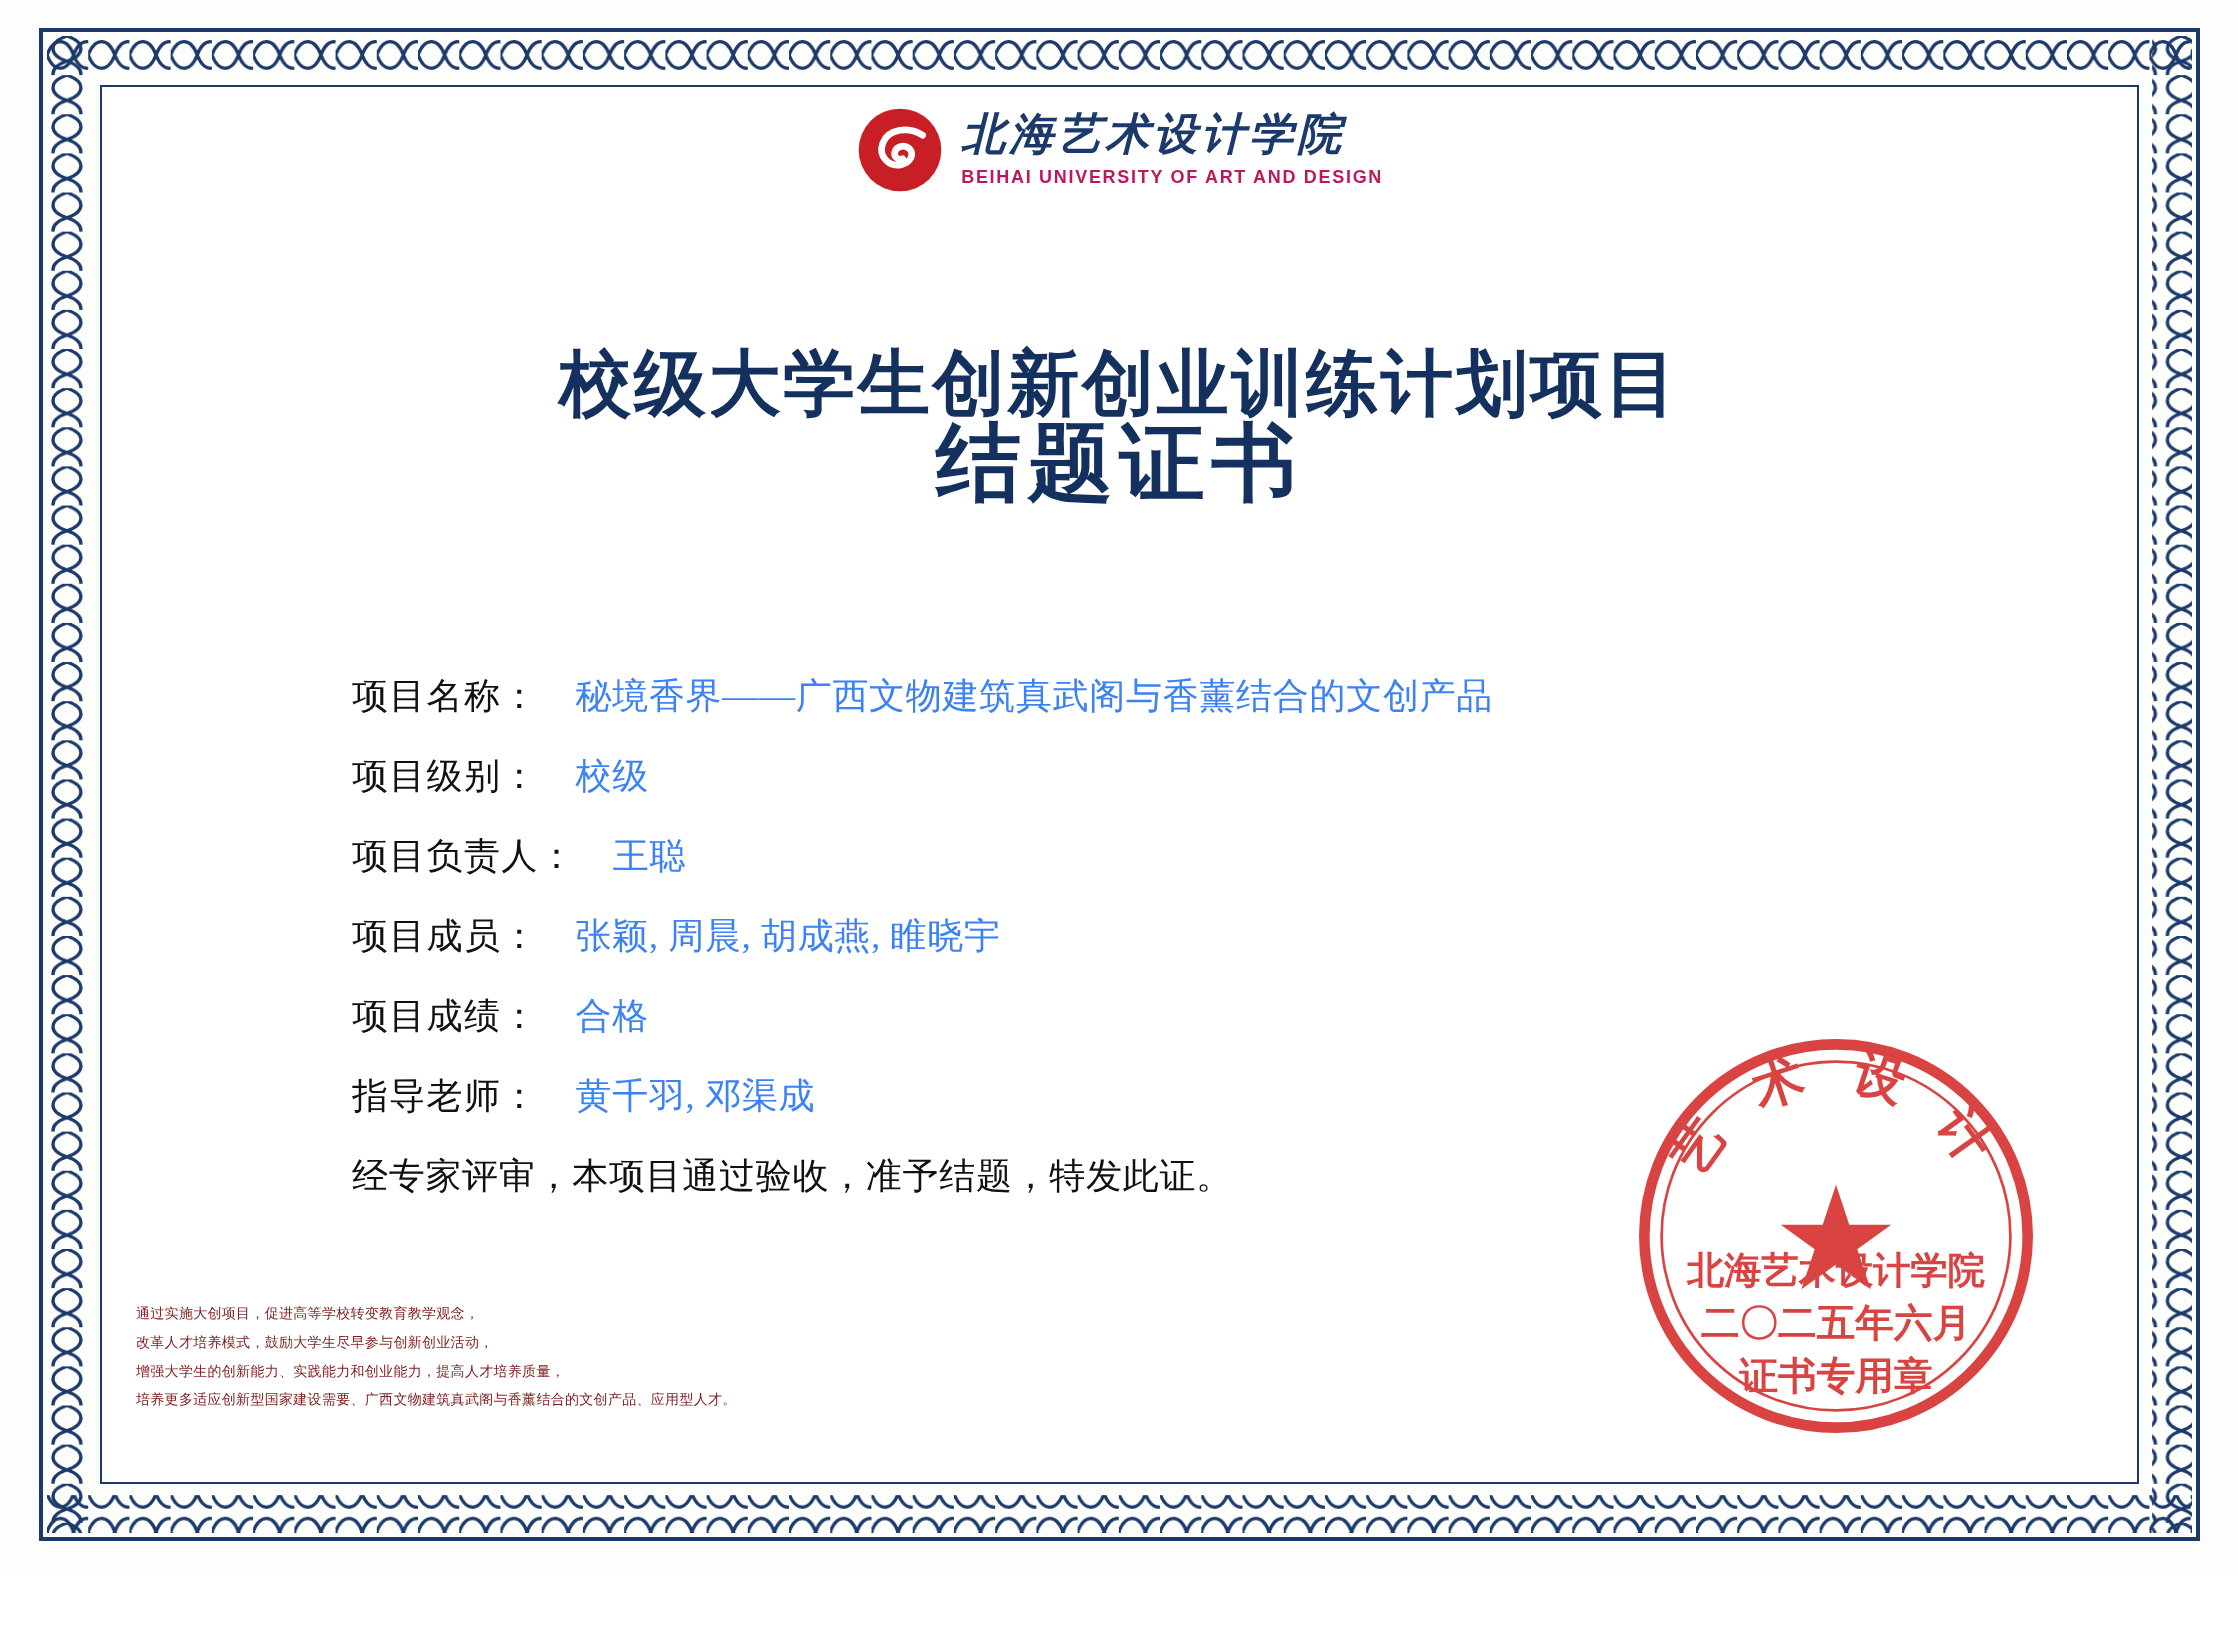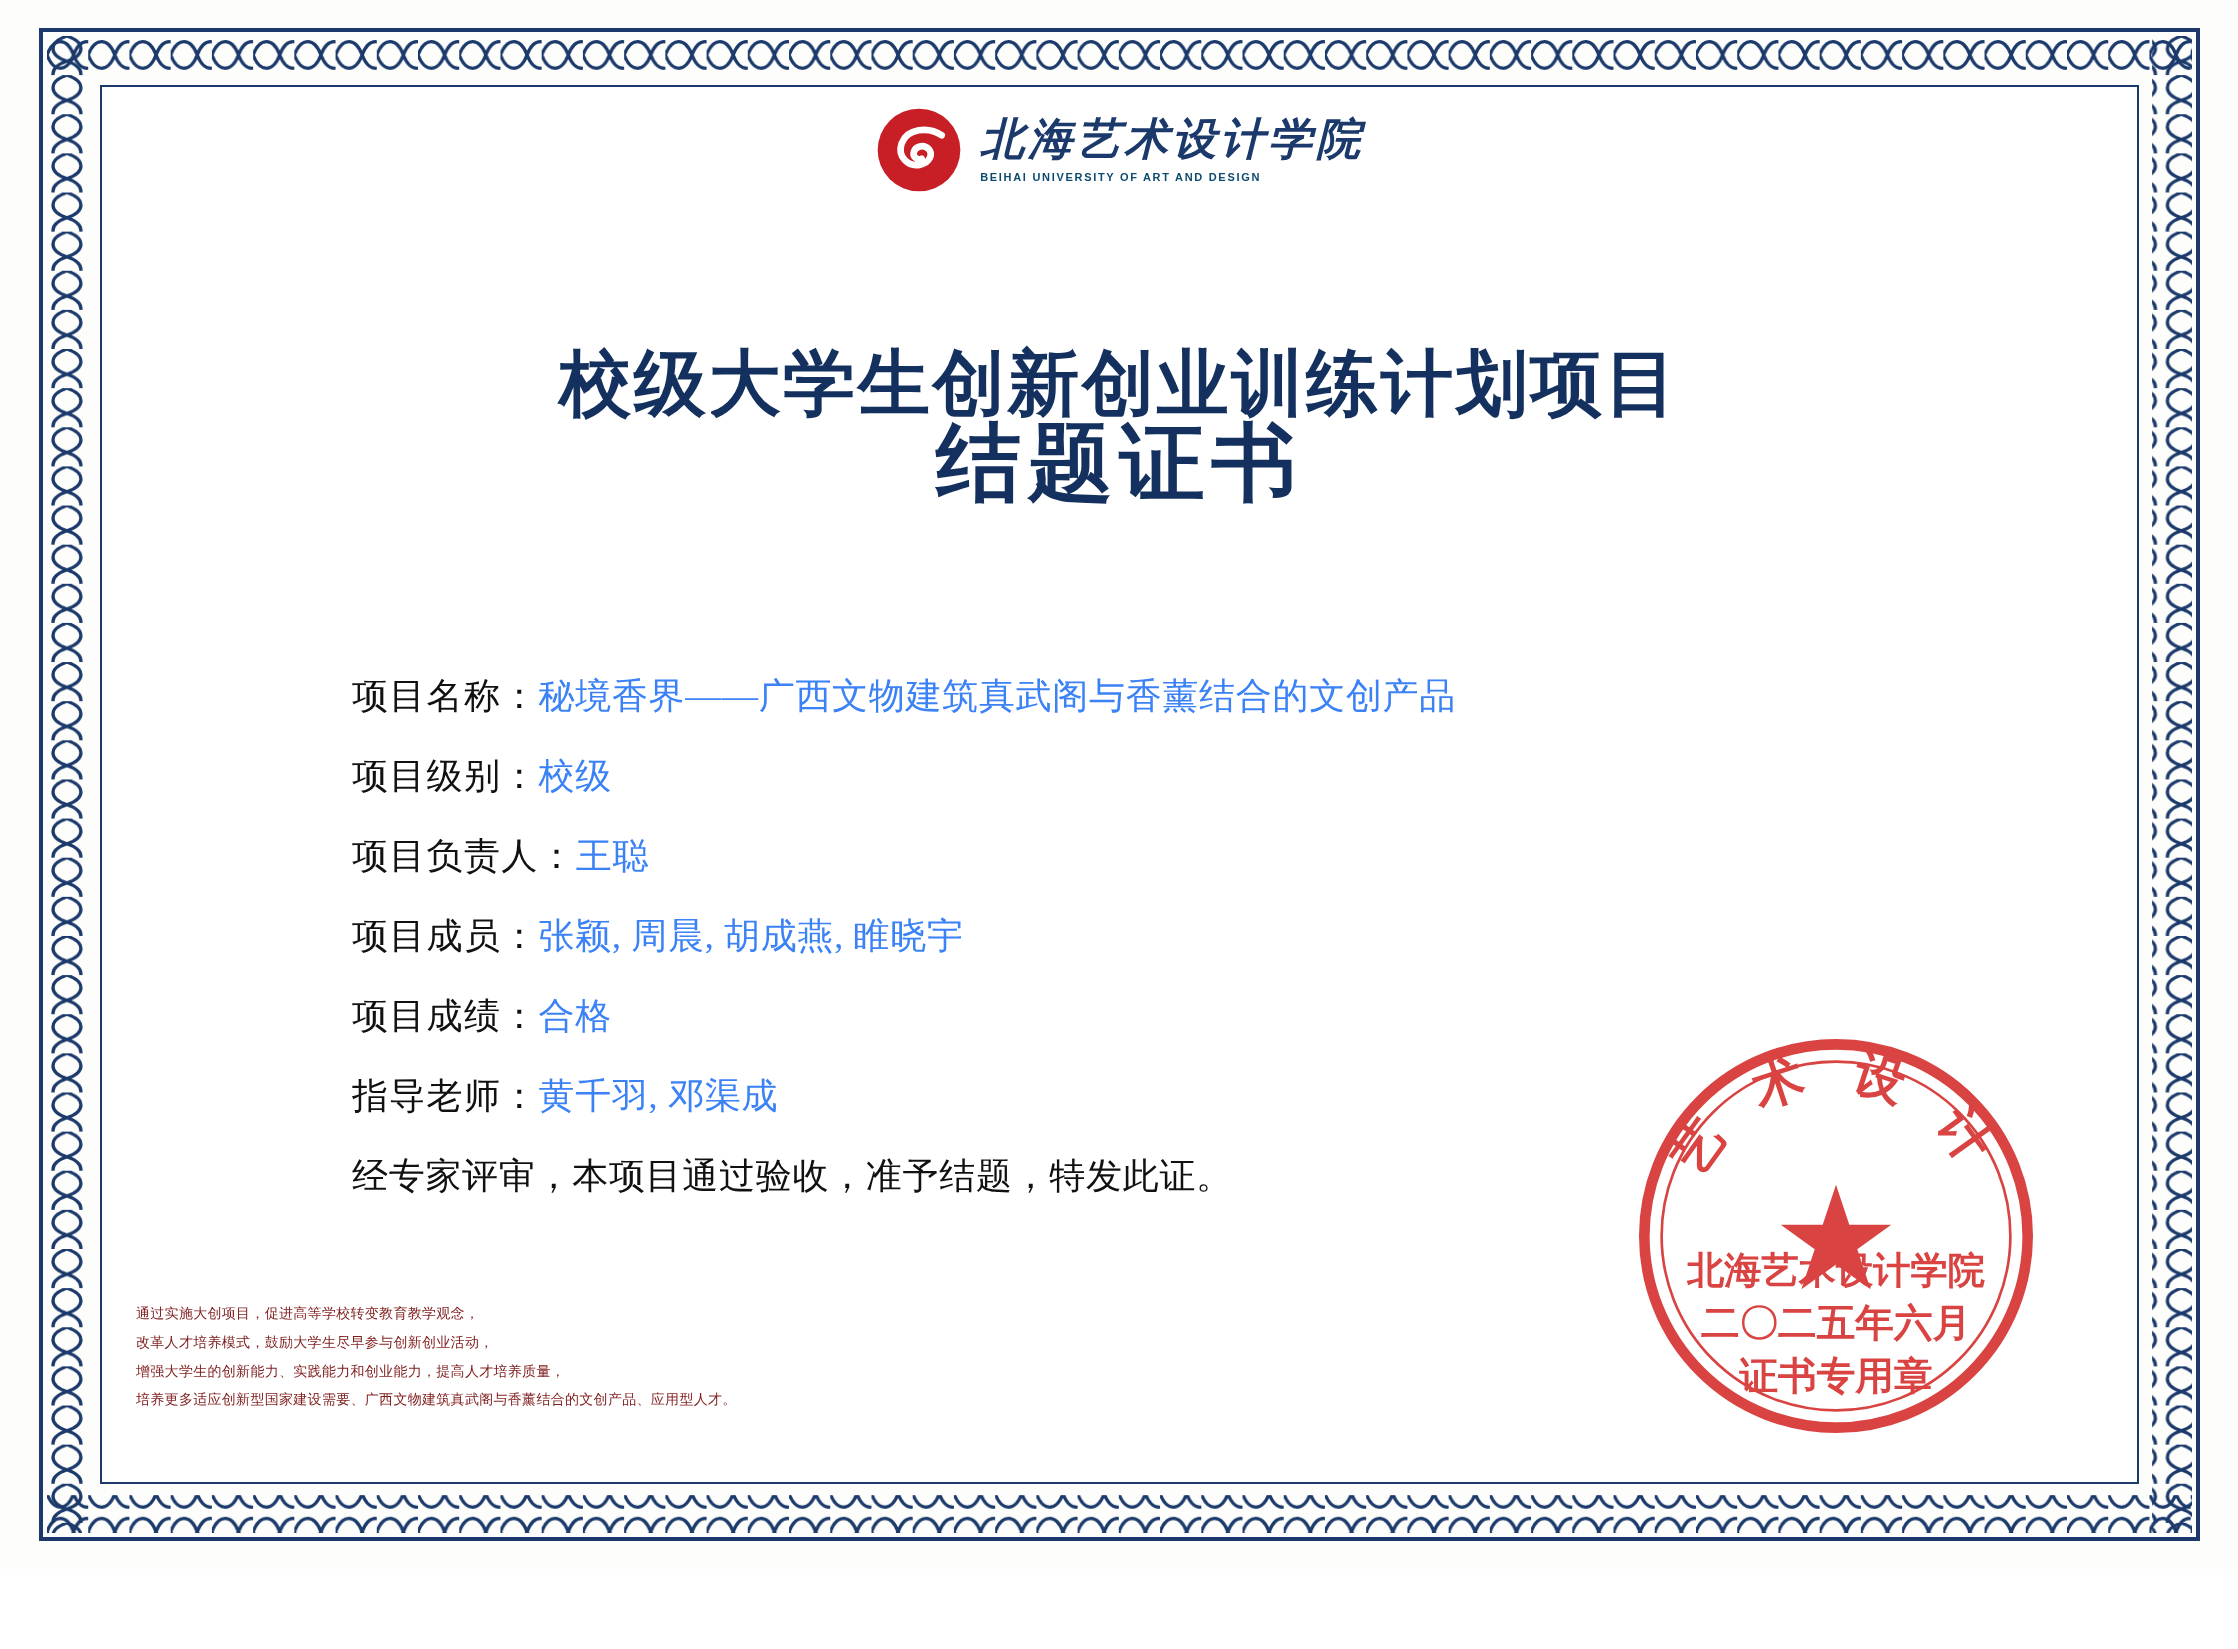--- a/index.html
+++ b/index.html
@@ -84,23 +84,23 @@
     font-family: "Liberation Serif", "DejaVu Serif", serif;
     font-size: 44px;
     font-weight: 700;
     letter-spacing: 4px;
     color: #1b3a6b;
     line-height: 1.05;
     font-style: italic;
   }
   .logo-en {
     font-family: "Liberation Sans", sans-serif;
-    font-size: 11px;
+    font-size: 18px;
     letter-spacing: 1.7px;
-    color: #0c4a6e;
+    color: #be185d;
     margin-top: 8px;
     font-weight: 600;
   }
 
   
   .title-main {
     position: absolute;
     top: 293px;
     width: 100%;
     text-align: center;
@@ -130,20 +130,21 @@
     left: 352px;
     right: 200px;
   }
   .field-row {
     display: flex;
     align-items: baseline;
     margin-bottom: 31px;
     font-size: 36px;
     color: #111111;
     font-family: "Liberation Serif", "DejaVu Serif", serif;
+    gap: 37px;
   }
   .field-label {
     flex: 0 0 auto;
     letter-spacing: 1.3px;
     color: #111111;
   }
   .field-value {
     flex: 1 1 auto;
     letter-spacing: 0.7px;
     color: #3b82f6;

